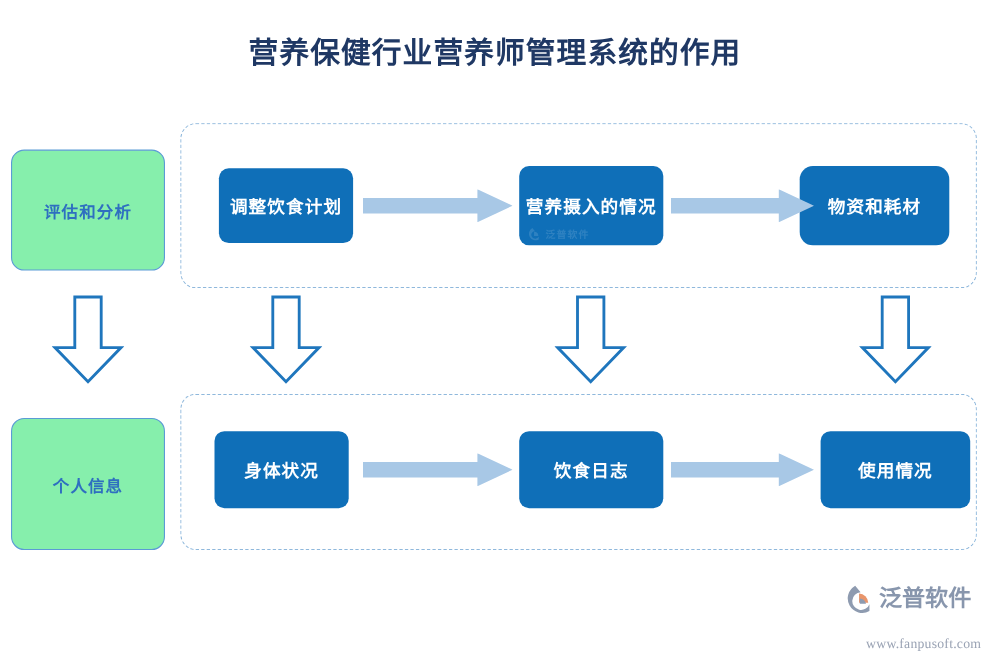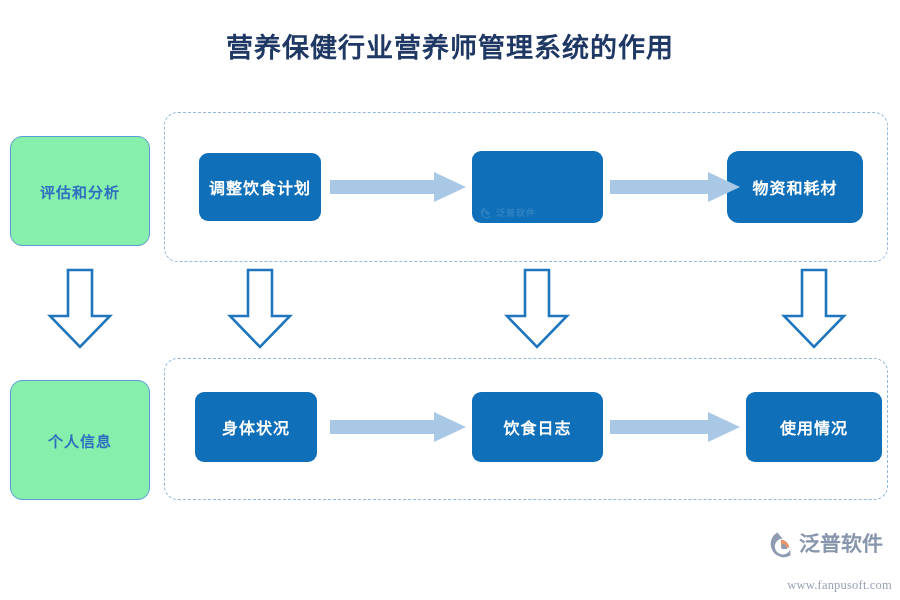--- a/index.html
+++ b/index.html
@@ -166,20 +166,21 @@
 
   <div class="cat-box" id="cat-top">
     <span>评估和分析</span>
   </div>
 
   <div class="proc-box" id="proc-r1c1">
     <span class="proc-label">调整饮食计划</span>
   </div>
 
   <div class="proc-box" id="proc-r1c2">
+    <span class="proc-label">营养摄入的情况</span>
     <span class="box-watermark">
       <svg width="13" height="13" viewBox="0 0 40 40" aria-hidden="true">
         <path d="M12 4 A18 18 0 1 0 30 36 L30 28 A11 11 0 1 1 19 12 Z" fill="#ffffff"></path>
         <path d="M17 14 A13 13 0 0 1 29 26 L17 26 Z" fill="#ffffff"></path>
       </svg>
       <span class="wm-text">泛普软件</span>
     </span>
   </div>
 
   <div class="proc-box" id="proc-r1c3">

